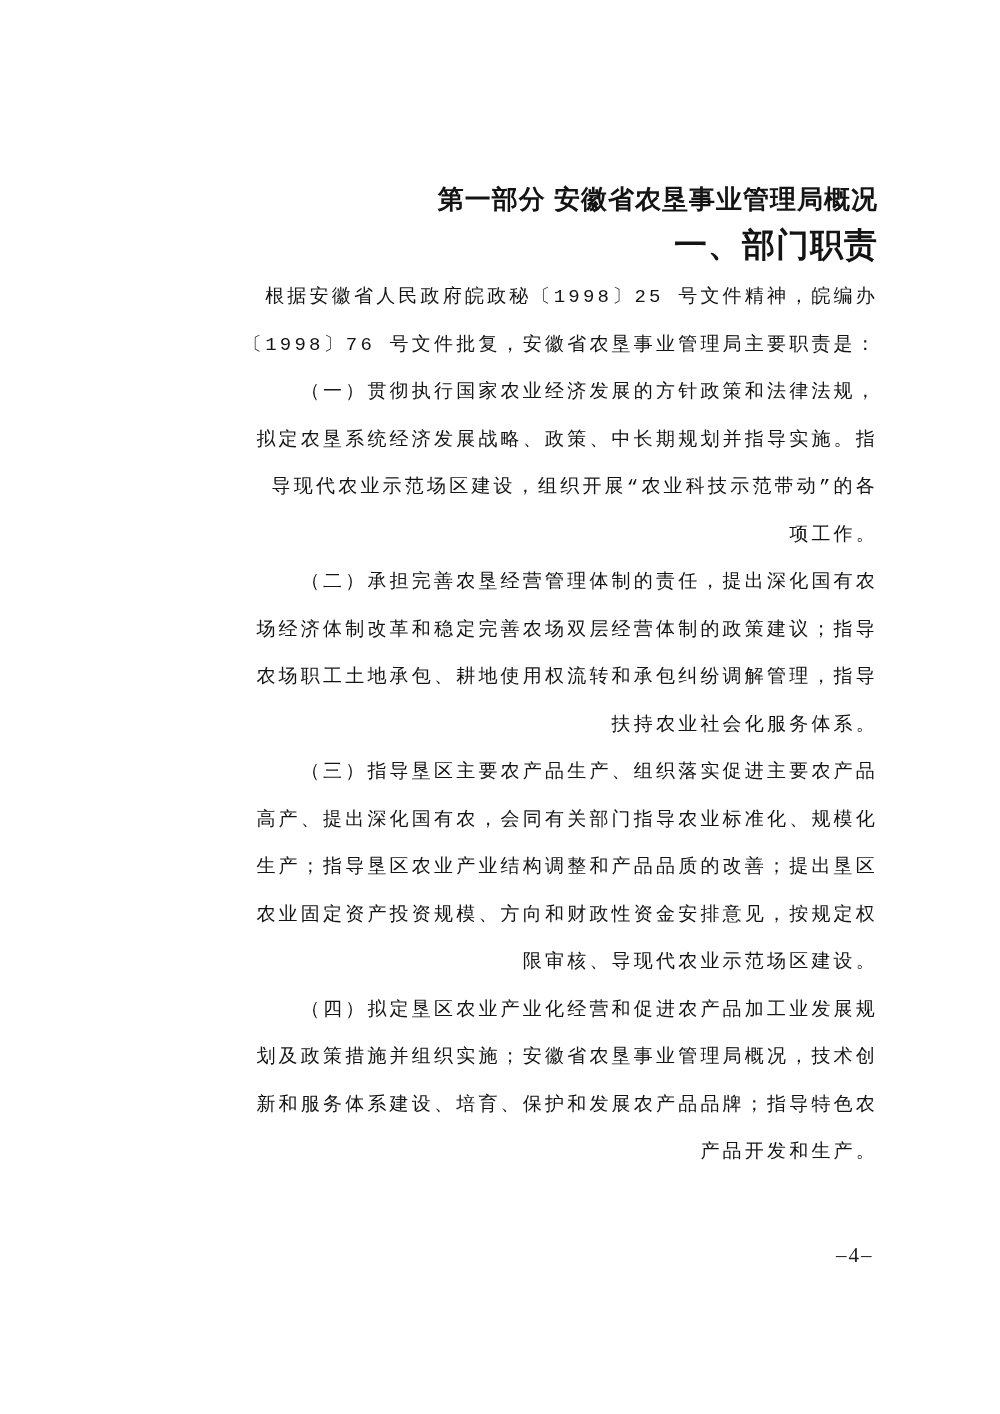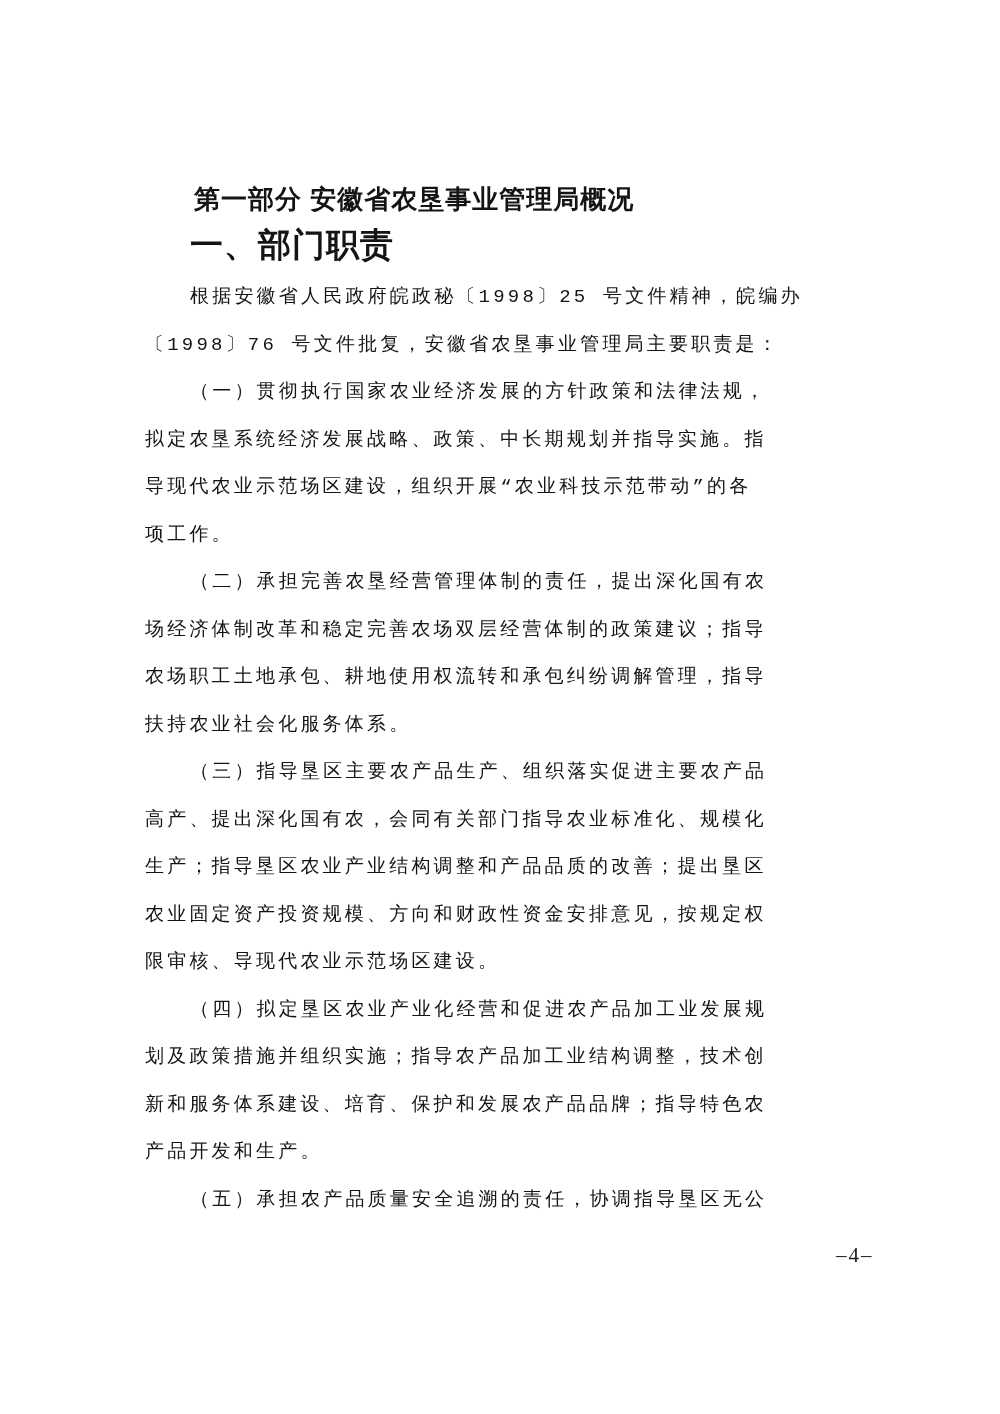--- a/index.html
+++ b/index.html
@@ -8,20 +8,21 @@
     background: #e8e8e8;
   }
   .page {
     position: relative;
     width: 1000px;
     height: 1414px;
     margin: 0 auto;
     background: #ffffff;
     color: #141414;
     overflow: hidden;
+    text-align: right;
   }
   .content {
     position: absolute;
     left: 145px;
     top: 176px;
     width: 733px;
   }
   .part-title {
     font-family: "Liberation Sans", sans-serif;
     font-weight: 700;
@@ -94,23 +95,20 @@
         </div>
         <div class="paragraph">
           <div class="line first">（三）指导垦区主要农产品生产、组织落实促进主要农产品</div>
           <div class="line">高产、提出深化国有农，会同有关部门指导农业标准化、规模化</div>
           <div class="line">生产；指导垦区农业产业结构调整和产品品质的改善；提出垦区</div>
           <div class="line">农业固定资产投资规模、方向和财政性资金安排意见，按规定权</div>
           <div class="line">限审核、导现代农业示范场区建设。</div>
         </div>
         <div class="paragraph">
           <div class="line first">（四）拟定垦区农业产业化经营和促进农产品加工业发展规</div>
-          <div class="line">划及政策措施并组织实施；指导农产品加工业结构调整，技术创</div>
+          <div class="line">划及政策措施并组织实施；安徽省农垦事业管理局概况，技术创</div>
           <div class="line">新和服务体系建设、培育、保护和发展农产品品牌；指导特色农</div>
           <div class="line">产品开发和生产。</div>
-        </div>
-        <div class="paragraph">
-          <div class="line first">（五）承担农产品质量安全追溯的责任，协调指导垦区无公</div>
         </div>
       </div>
   </div>
   <div class="page-number">–4–</div>
 </div>
 
 </body></html>

